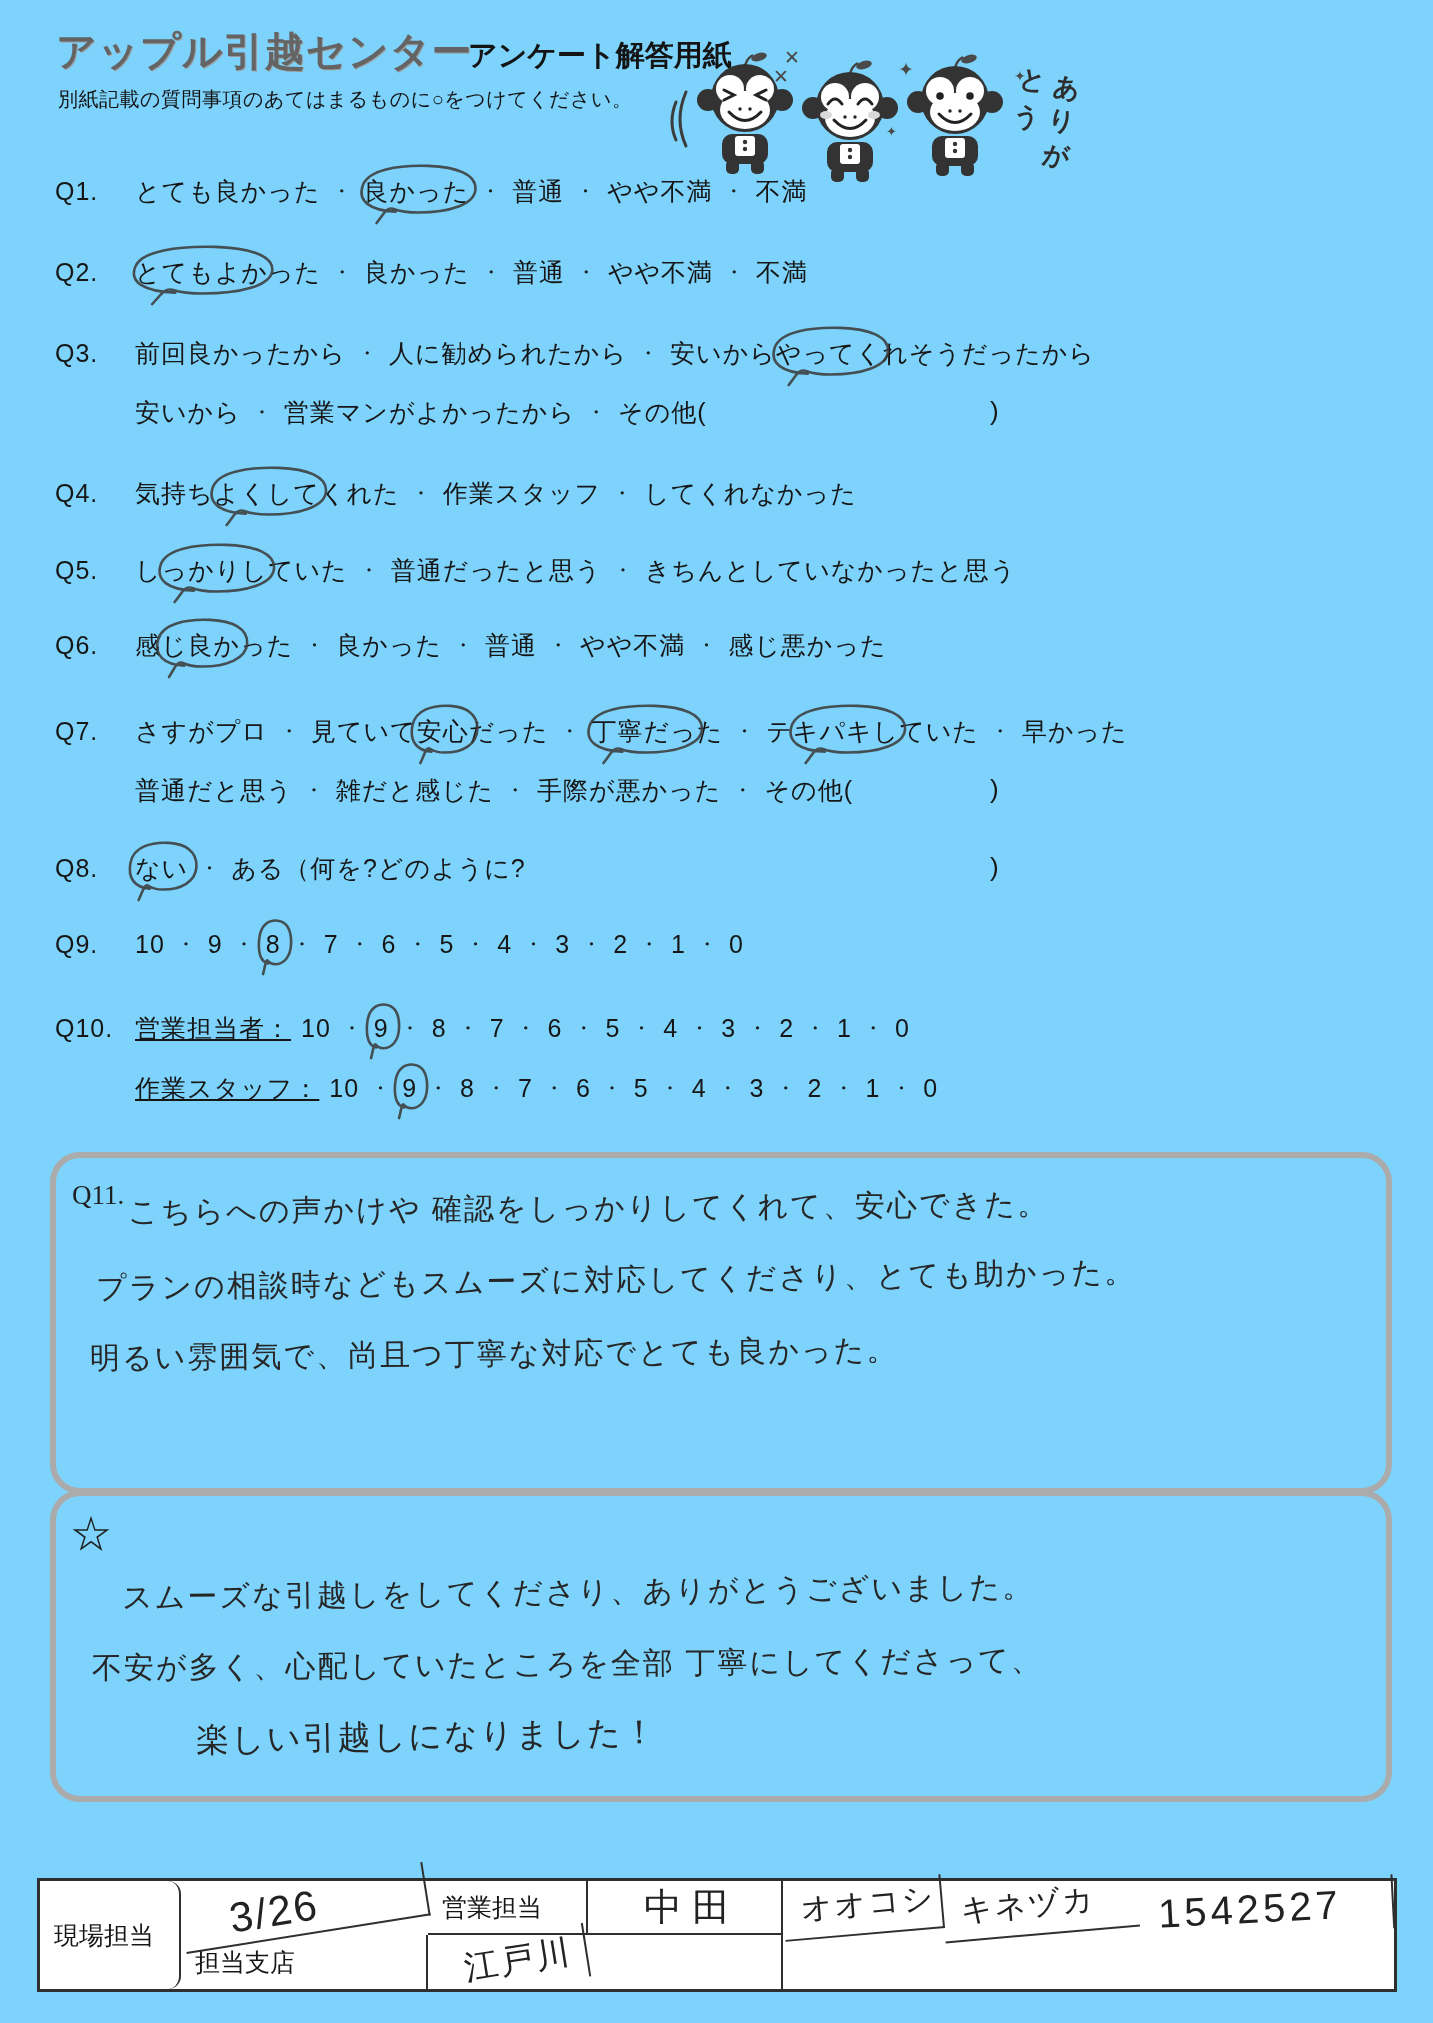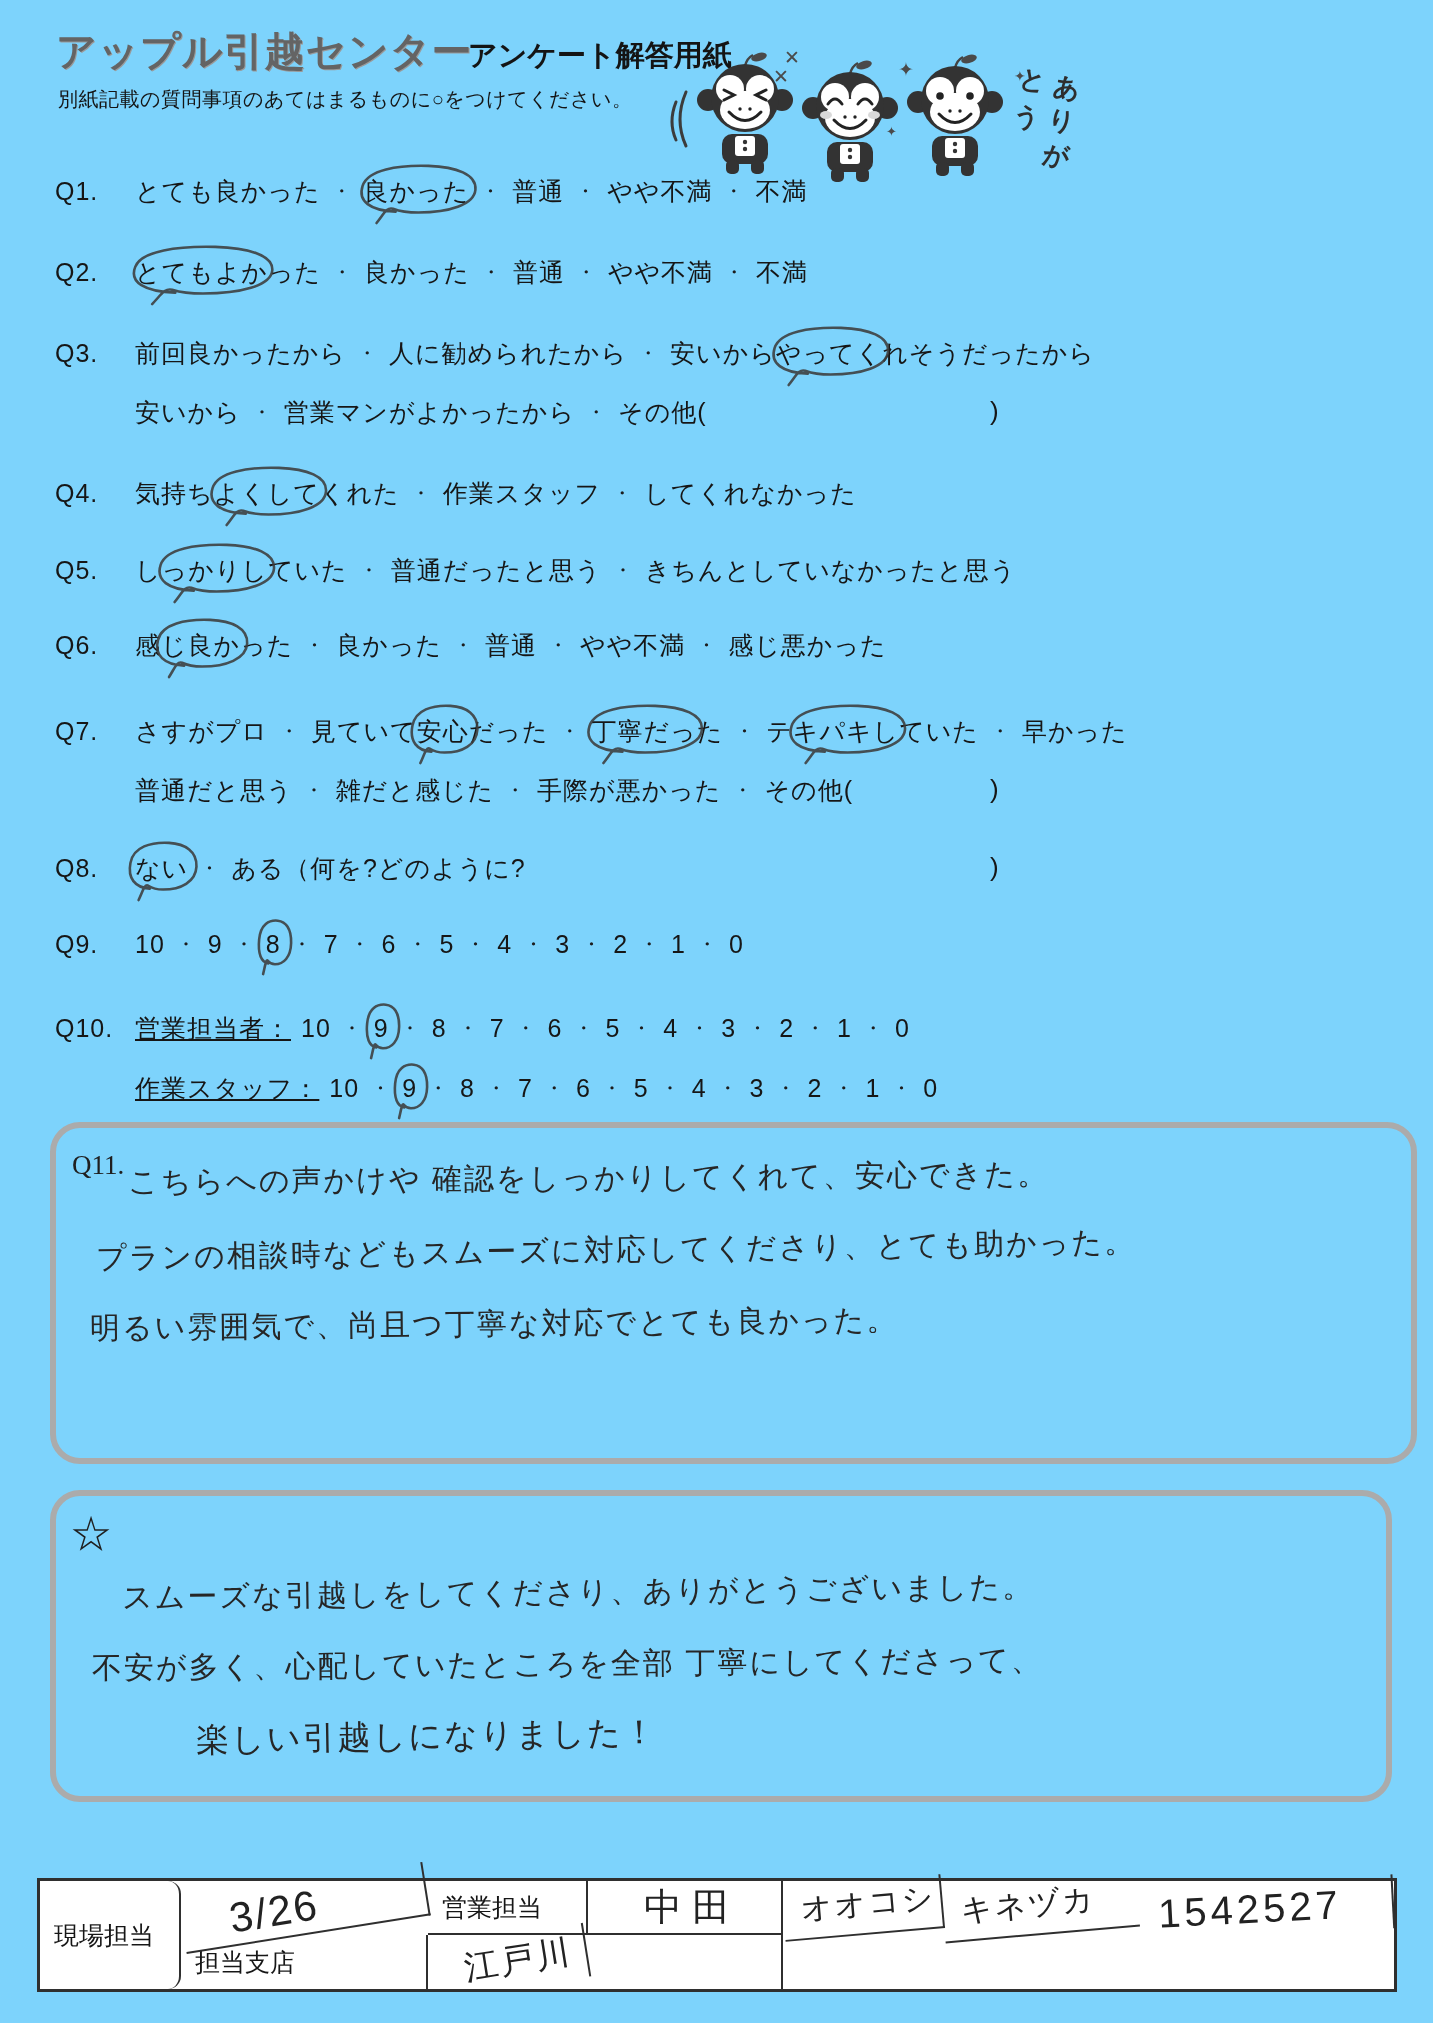--- a/index.html
+++ b/index.html
@@ -22,21 +22,21 @@
   .q-prefix{margin-right:10px;text-decoration:underline;}
   .sep{margin:0 11px;font-size:20px;vertical-align:2px;color:#1c1c1c;}
   .circ-target{position:relative;display:inline-block;}
   .hand-circle{position:absolute;left:-9px;top:-12px;width:calc(100% + 21px);height:calc(100% + 28px);
                overflow:visible;pointer-events:none;}
   .hand-circle path{fill:none;stroke:#3d3d3d;stroke-width:2.6;vector-effect:non-scaling-stroke;
                stroke-linecap:round;opacity:.88;}
   .tail-paren{position:absolute;left:935px;font-size:26px;}
   
   .big-box{position:absolute;left:50px;width:1330px;border:6px solid #ababab;border-radius:30px;}
-  #comment-box{top:1122px;height:330px;padding-left:25px;}
+  #comment-box{top:1152px;height:330px;}
   #star-box{top:1490px;height:300px;}
   .box-label{position:absolute;left:16px;top:22px;font-family:"Liberation Serif",serif;font-size:27px;color:#1f1f1f;}
   .star-mark{position:absolute;left:14px;top:10px;font-size:42px;color:#1f1f1f;}
   .hand-line{position:absolute;font-size:30px;color:#262626;letter-spacing:2px;white-space:nowrap;}
   .b1-0{left:72px;top:30px;transform:rotate(-.5deg);}
   .b1-1{left:40px;top:102px;transform:rotate(-.9deg);}
   .b1-2{left:34px;top:176px;transform:rotate(-.6deg);}
   .b2-0{left:66px;top:76px;transform:rotate(-.7deg);}
   .b2-1{left:36px;top:148px;transform:rotate(-.5deg);}
   .b2-2{left:140px;top:218px;transform:rotate(-1deg);font-size:33px;}

